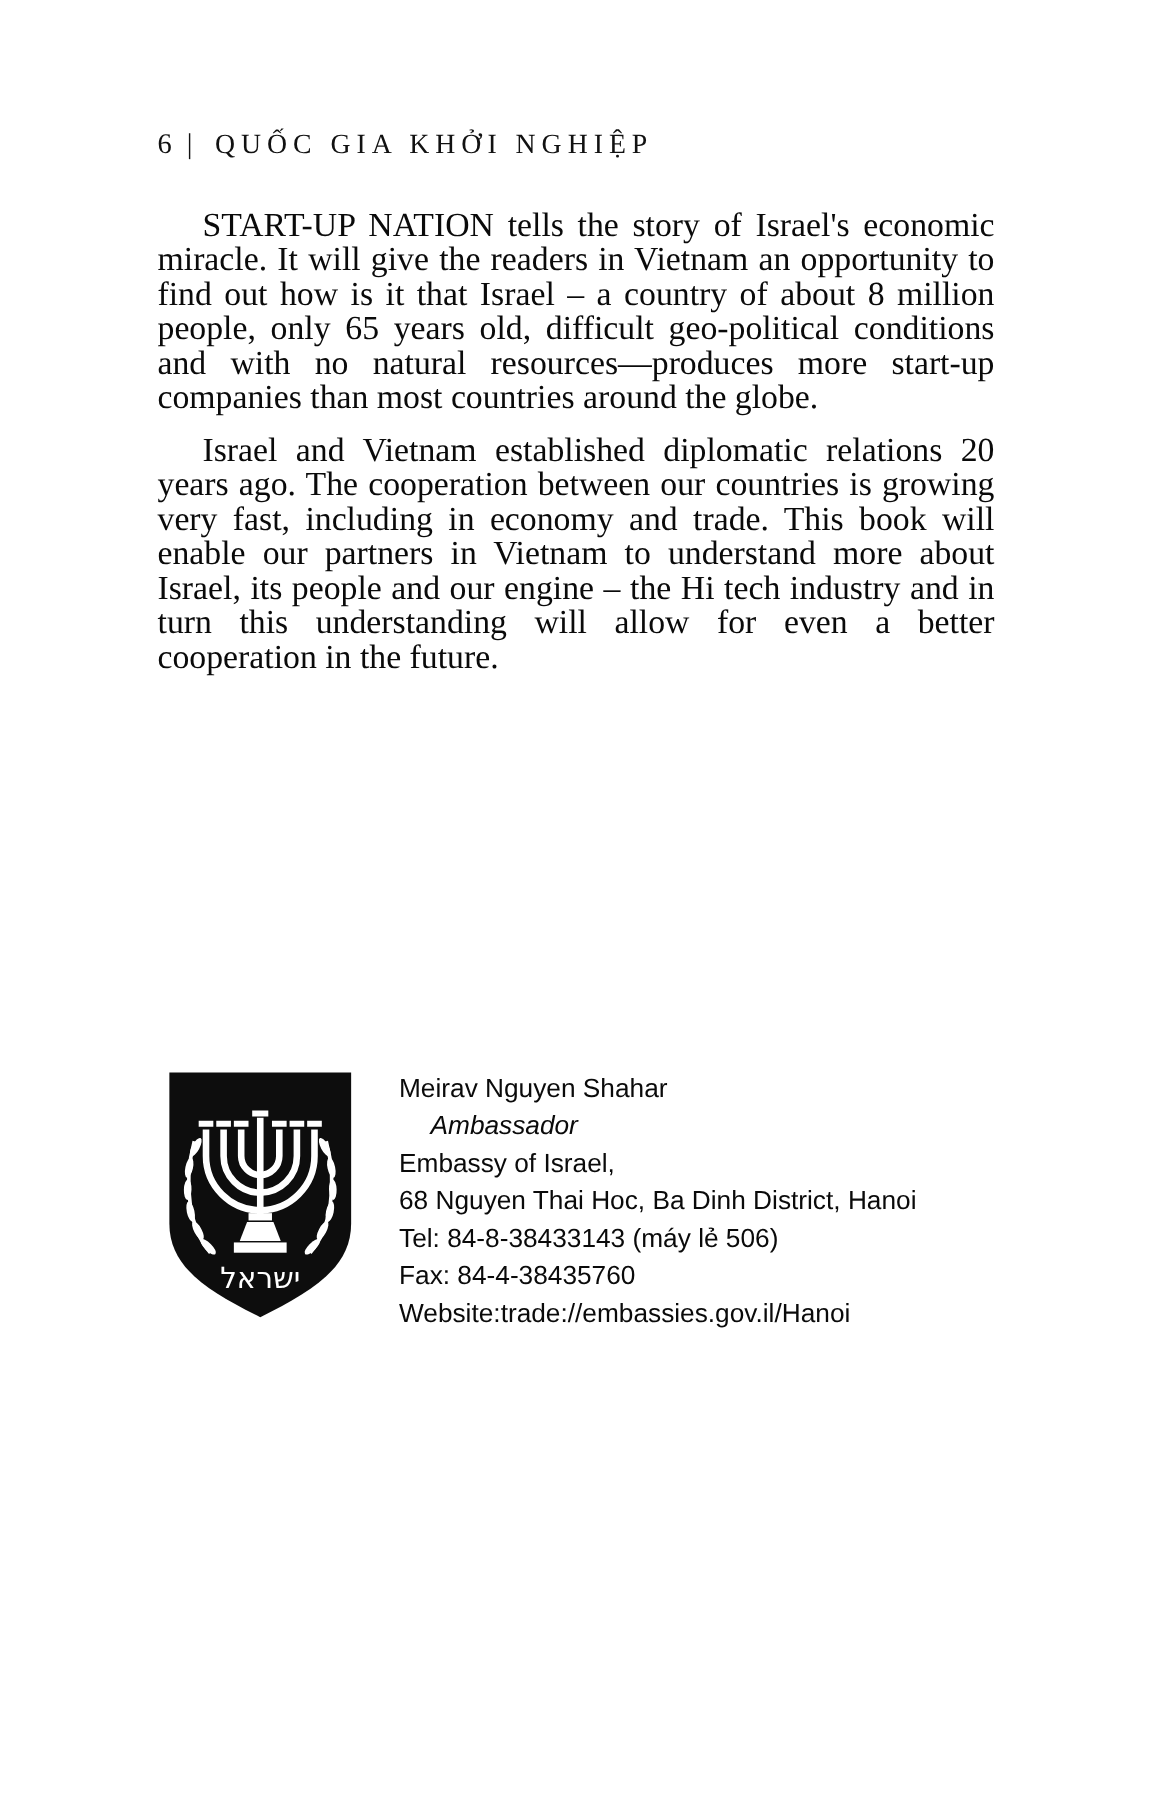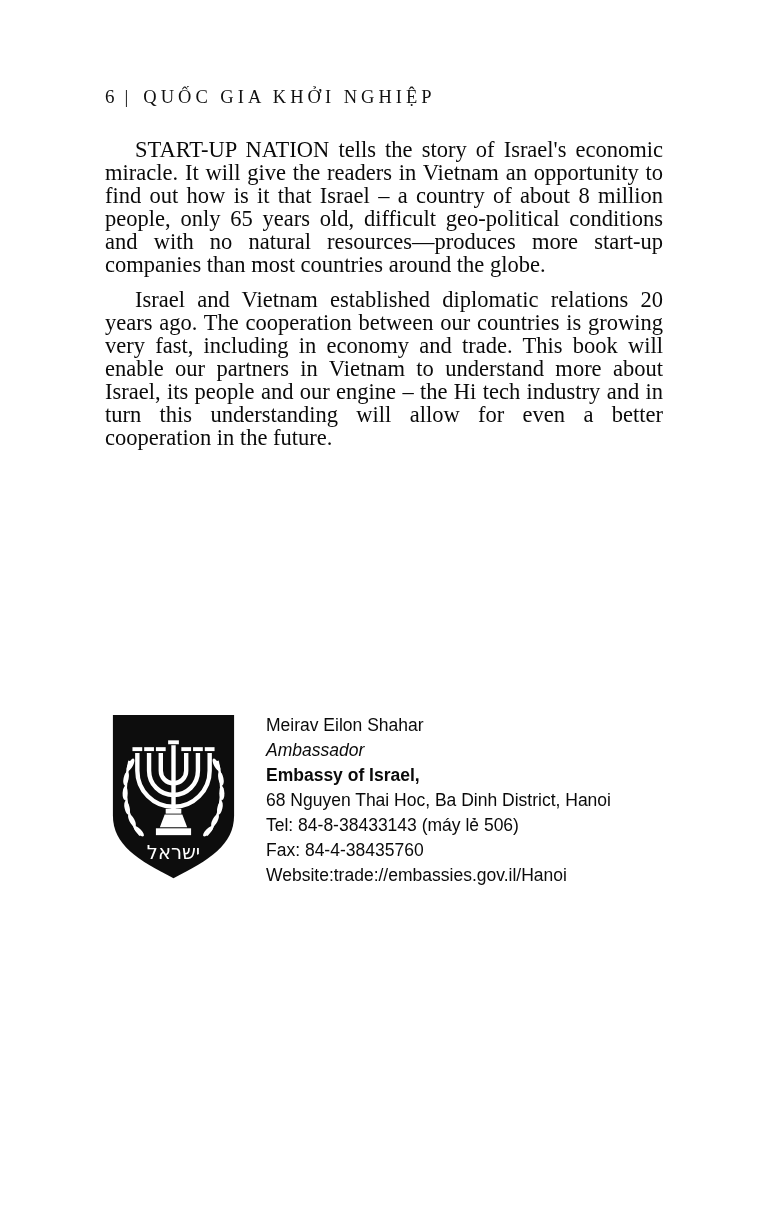--- a/index.html
+++ b/index.html
@@ -66,22 +66,22 @@
   }
   .contact-lines {
     margin-left: 24px;
     padding-top: 1px;
     font-family: "Liberation Sans", sans-serif;
     font-size: 17.5px;
     line-height: 25px;
     color: #0a0a0a;
     white-space: nowrap;
   }
-  .contact-lines .italic { font-style: italic; }
-  .contact-lines .bold   { font-weight: bold; }
+  .contact-lines .italic { font-style: italic; margin-left: 21px; }
+  .contact-lines .bold   { font-weight: normal; }
 </style>
 </head>
 <body>
 
 <div class="page">
 
   <div class="header">
     <span class="page-num">6</span><span class="sep">|</span><span class="book-title">QUỐC GIA KHỞI NGHIỆP</span>
   </div>
 
@@ -137,21 +137,21 @@
           <ellipse cx="117.5" cy="98" rx="7" ry="2.6" transform="rotate(-78 117.5 98)"></ellipse>
           <ellipse cx="112.5" cy="111" rx="7" ry="2.6" transform="rotate(-62 112.5 111)"></ellipse>
           <ellipse cx="105.5" cy="122" rx="7" ry="2.6" transform="rotate(-45 105.5 122)"></ellipse>
         </g>
 
         <text x="70" y="150" text-anchor="middle" font-size="20" fill="#ffffff" font-family="DejaVu Sans, sans-serif">ישראל</text>
       </svg>
     </div>
 
     <div class="contact-lines">
-      <div>Meirav Eilon Shahar</div>
+      <div>Meirav Nguyen Shahar</div>
       <div class="italic">Ambassador</div>
       <div class="bold">Embassy of Israel,</div>
       <div>68 Nguyen Thai Hoc, Ba Dinh District, Hanoi</div>
       <div>Tel: 84-8-38433143 (máy lẻ 506)</div>
       <div>Fax: 84-4-38435760</div>
       <div>Website:trade://embassies.gov.il/Hanoi</div>
     </div>
 
   </div>
 

